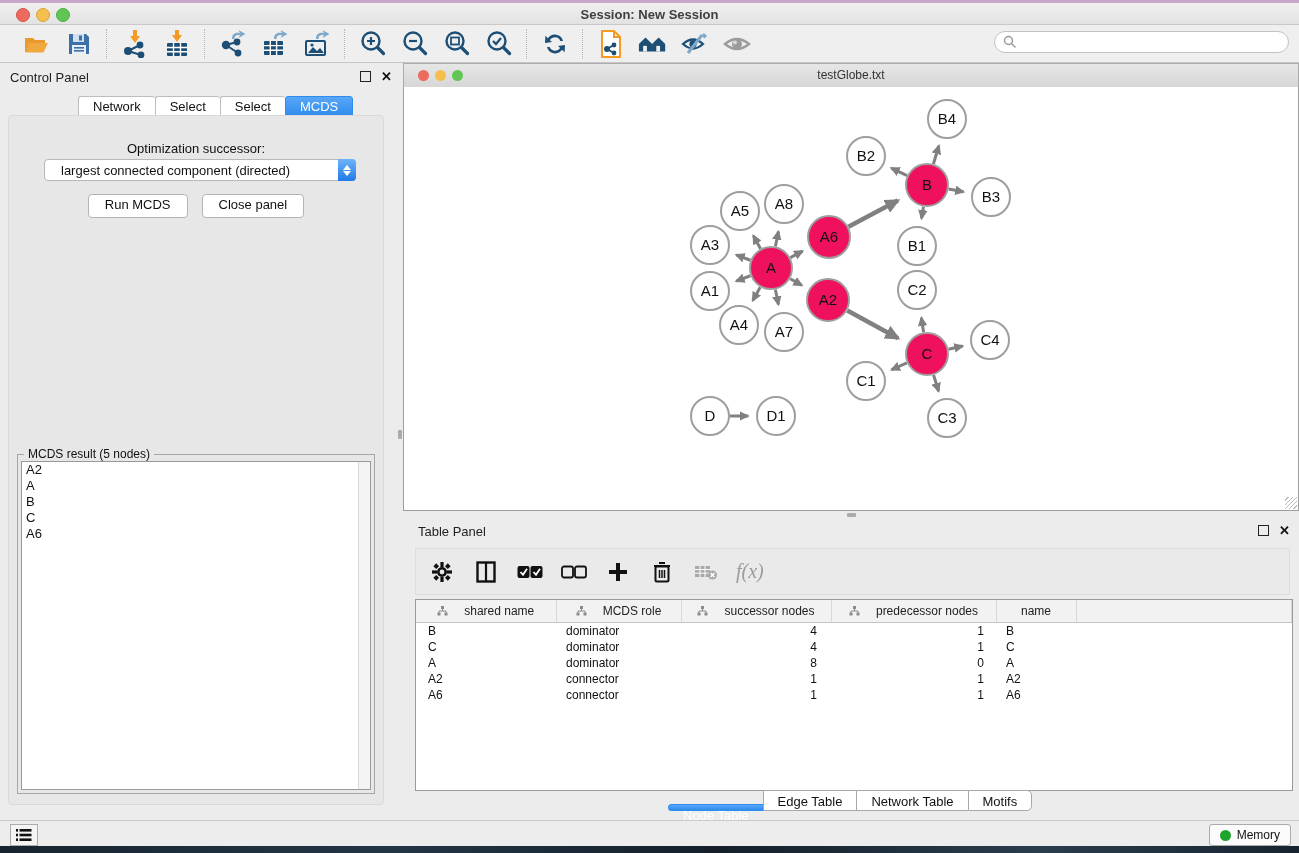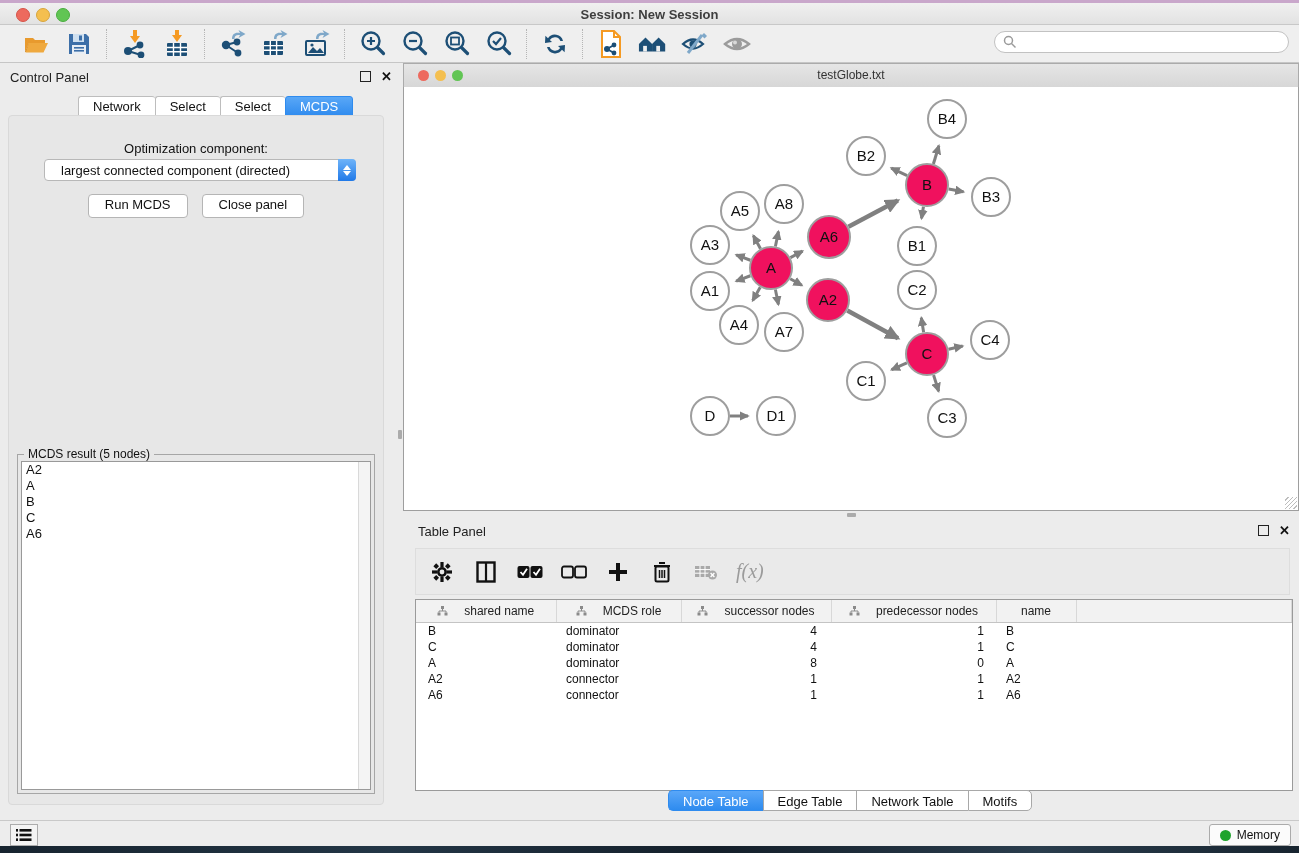--- a/index.html
+++ b/index.html
@@ -60,21 +60,21 @@
   .ntable th{height:20px;background:#F2F2F2;border-bottom:1px solid #C4C4C4;border-right:1px solid #D8D8D8;font-size:12px;font-weight:normal;color:#222;position:relative;}
   .ntable th .hwrap{display:flex;align-items:center;justify-content:center;gap:16px;}
   .ntable td{font-size:12px;height:16px;color:#111;padding:0;white-space:nowrap;}
   .ntable td.c0{padding-left:12px;}
   .ntable td.c1{padding-left:10px;}
   .ntable td.c2{text-align:right;padding-right:14px;}
   .ntable td.c3{text-align:right;padding-right:12px;}
   .ntable td.c4{padding-left:10px;}
   .tp-tabs{position:absolute;left:668px;top:790px;display:flex;height:21px;}
   .tp-tab{line-height:21px;padding:0 14px;font-size:13px;background:#fff;border:1px solid #A8A8A8;border-right:none;color:#111;}
-  .tp-tab:first-child{border-radius:5px 0 0 5px;}
+  .tp-tab:first-child{border-radius:5px 0 0 5px;margin-top:14px;}
   .tp-tab:last-child{border-right:1px solid #A8A8A8;border-radius:0 5px 5px 0;}
   .tp-tab.active{background:linear-gradient(#5AA7F8,#2E8BEF);color:#fff;border-color:#2E8BEF;}
   
   .statusbar{position:absolute;left:0;top:820px;width:100%;height:26px;background:#EDEDED;border-top:1px solid #C9C9C9;}
   .listbtn{position:absolute;left:10px;top:3px;width:26px;height:20px;background:#F4F4F4;border:1px solid #ACACAC;display:flex;align-items:center;justify-content:center;}
   .membtn{position:absolute;right:8px;top:3px;height:20px;background:#FBFBFB;border:1px solid #ABABAB;border-radius:3px;display:flex;align-items:center;gap:6px;padding:0 10px;font-size:12px;color:#111;}
   .memdot{width:11px;height:11px;border-radius:50%;background:#1EA32B;}
   .deskstrip{position:absolute;left:0;top:846px;width:100%;height:7px;background:linear-gradient(90deg,#17242F,#233646 30%,#141F2A 55%,#2A3D4D 80%,#17242F);}
   svg{display:block;}
 </style>
@@ -253,21 +253,21 @@
     <span class="float-ic"></span>
     <span class="close-ic">✕</span>
   </div>
   <div class="cp-tabs">
     <span class="cp-tab">Network</span>
     <span class="cp-tab">Select</span>
     <span class="cp-tab">Select</span>
     <span class="cp-tab active">MCDS</span>
   </div>
   <div class="cp-body">
-    <div class="opt-label">Optimization component:</div>
+    <div class="opt-label">Optimization successor:</div>
     <div class="dropdown">
       <span class="dval">largest connected component (directed)</span>
       <span class="dd-step">
         <svg width="8" height="5" viewBox="0 0 8 5">
             <path d="M4 0 L8 5 H0 Z" fill="#fff"></path>
           </svg>
         <svg width="8" height="5" viewBox="0 0 8 5">
             <path d="M4 5 L0 0 H8 Z" fill="#fff"></path>
           </svg>
       </span>

